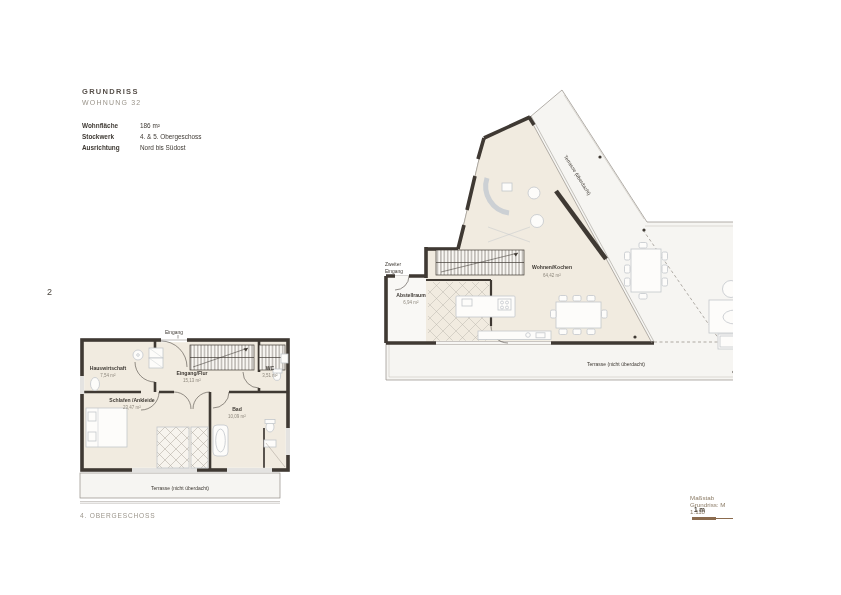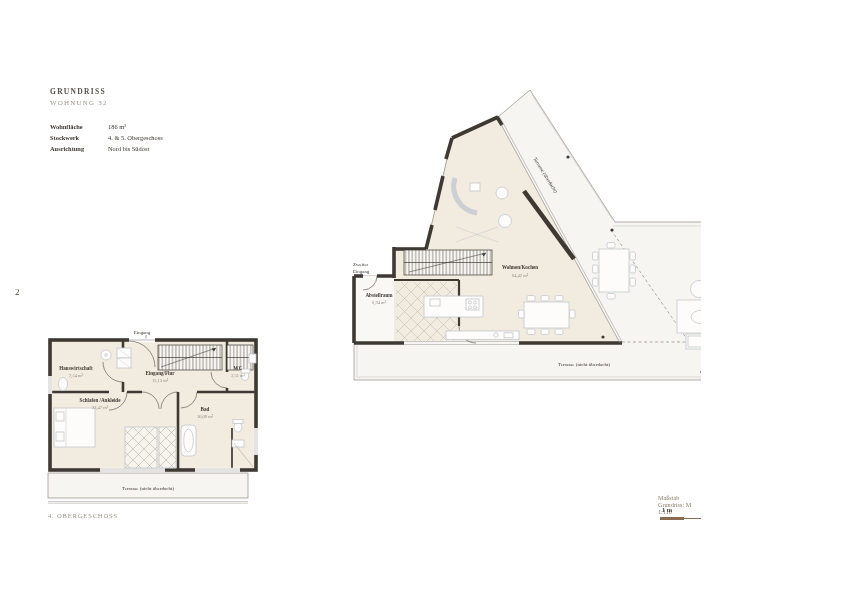--- a/index.html
+++ b/index.html
@@ -1,17 +1,17 @@
 <!DOCTYPE html>
 <html><head>
 <meta charset="utf-8">
 <style>
   html,body{margin:0;padding:0;background:#ffffff;}
   .page{position:relative;width:701px;height:595px;background:#ffffff;overflow:hidden;
-        font-family:Liberation Serif, serif;color:#3e3933;}
+        font-family:Liberation Sans, sans-serif;color:#3e3933;margin-left:32px;}
   .abs{position:absolute;}
   
   .doc-title{font-size:7.5px;font-weight:bold;letter-spacing:1.3px;color:#57504a;}
   .doc-subtitle{font-size:7px;letter-spacing:1.2px;color:#9a948a;margin-top:3px;}
   .specs{margin-top:14px;}
   .spec-row{display:flex;font-size:6.4px;line-height:11px;}
   .spec-label{width:58px;font-weight:bold;color:#3e3933;}
   .spec-value{color:#3e3933;}
   
   .page-num{font-size:9px;color:#4b463f;}

